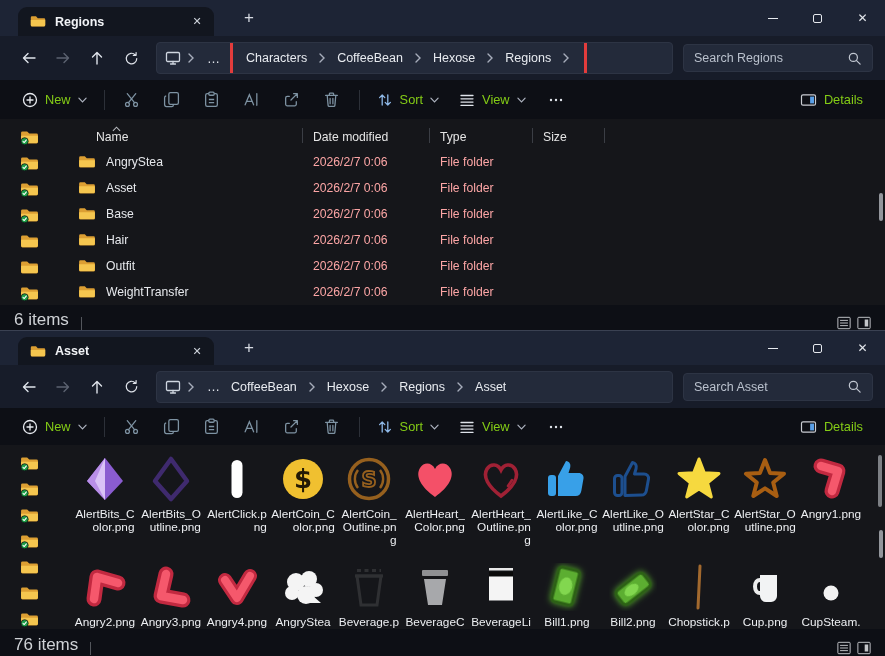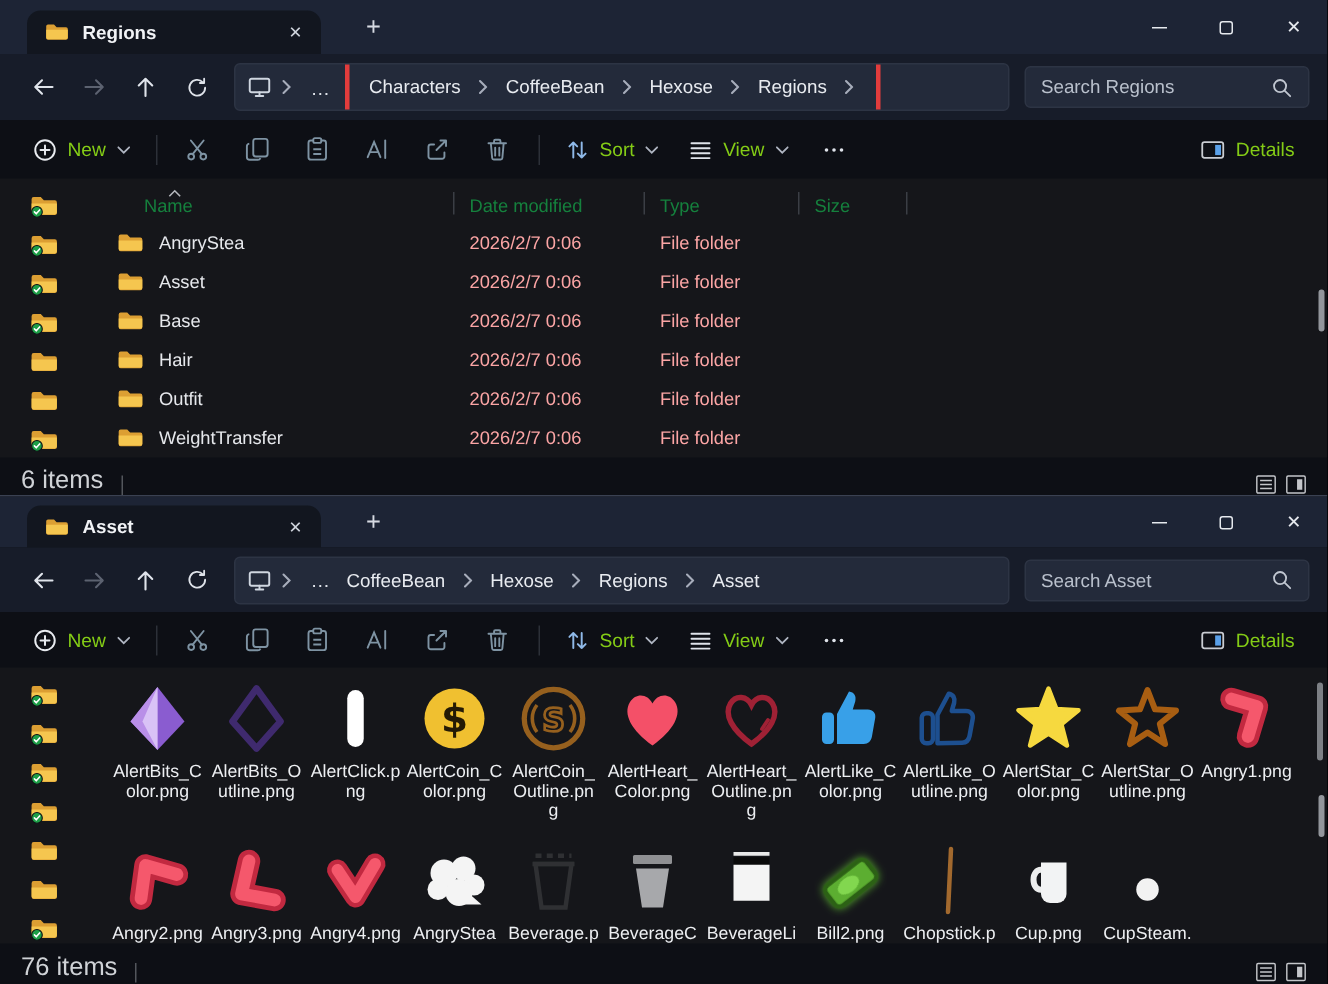--- a/index.html
+++ b/index.html
@@ -75,38 +75,38 @@
   .sidebar { width:58px; position:relative; display:flex; flex-direction:column; align-items:center;
     padding-top:10px; gap:9px; flex:0 0 auto; }
   .sb-item { width:22px; height:17px; display:flex; align-items:center; justify-content:center; }
   .sb-thumb { position:absolute; right:2px; width:4px; border-radius:2px; background:#93969c; }
   #win-top .sb-thumb { top:74px; height:28px; }
   #win-bottom .sb-thumb { top:85px; height:28px; }
 
   
   .files { flex:1; display:flex; flex-direction:column; padding-top:2px; }
   .file-header { display:grid; grid-template-columns:245px 127px 103px 72px; height:28px;
-    color:#15803d; font-size:12.2px; position:relative; }
+    color:#e5e5e5; font-size:12.2px; position:relative; }
   .hcell { position:relative; display:flex; align-items:flex-end; padding-bottom:5px; }
   .hcell::after { content:''; position:absolute; right:0; top:7px; height:15px; width:1px; background:#3b3e45; }
   .h-name { padding-left:38px; }
   .h-date, .h-type, .h-size { padding-left:10px; }
   .sort-caret { position:absolute; left:54px; top:0px; }
   .file-row { display:grid; grid-template-columns:245px 127px 103px 72px; height:26px;
     align-items:center; font-size:12.2px; color:#e6e8ec; }
   .cell-name { display:flex; align-items:center; gap:10px; padding-left:20px; }
   .cell-date, .cell-type, .cell-size { color:#fca5a5; padding-left:10px; }
 
   
   .grid { flex:1; display:grid; grid-template-columns:repeat(12, 66px);
     grid-template-rows:108px 86px; padding:6px 0 0 14px; overflow:hidden; }
   .tile { display:flex; flex-direction:column; align-items:center; width:66px; }
   .tile-icon { width:48px; height:48px; margin-top:4px; }
   .tile-icon svg { width:48px; height:48px; display:block; }
-  .tile-label { margin-top:5px; font-size:11.8px; line-height:13.2px; color:#edeff2; text-align:center; }
+  .tile-label { margin-top:5px; font-size:11.8px; line-height:13.2px; color:#edeff2; text-align:right; }
   .grid-thumb { position:absolute; right:3px; top:10px; width:4px; height:52px; border-radius:2px; background:#7d8085; }
 
   
   .statusbar { height:25px; background:#0d0f15; display:flex; align-items:flex-end; padding:0 14px;
     color:#cfd2d6; font-size:17px; }
   #win-bottom .statusbar { height:26px; }
   .status-div { width:1px; height:13px; background:#53565c; margin-left:12px; }
   .status-views { margin-left:auto; display:flex; gap:6px; align-items:center; }
   .sv-btn { display:flex; align-items:center; justify-content:center; }
 </style>
@@ -984,20 +984,33 @@
                 <rect x="12" y="13.5" width="24" height="24" fill="#f4f4f4"></rect>
               </svg>
             </div>
     <div class="tile-label">
               <div>BeverageLi</div>
             </div>
   </div>
           <div class="tile">
     <div class="tile-icon">
               <svg viewBox="0 0 48 48">
+                <g transform="rotate(14 24 24)" style="filter:drop-shadow(0 0 3px #57aa2e)">
+                  <rect x="12" y="6" width="21" height="35" rx="3" fill="#5cae31" stroke="#2c6115" stroke-width="3"></rect>
+                  <ellipse cx="22.5" cy="23.5" rx="6.5" ry="9" fill="#82d74f"></ellipse>
+                </g>
+              </svg>
+            </div>
+    <div class="tile-label">
+              <div>Bill1.png</div>
+            </div>
+  </div>
+          <div class="tile">
+    <div class="tile-icon">
+              <svg viewBox="0 0 48 48">
                 <g transform="rotate(-38 24 24)" style="filter:drop-shadow(0 0 3px #57aa2e)">
                   <rect x="6" y="17" width="34" height="17" rx="4" fill="#5cae31" stroke="#2c6115" stroke-width="3"></rect>
                   <ellipse cx="21" cy="25.5" rx="8" ry="5" fill="#82d74f"></ellipse>
                 </g>
               </svg>
             </div>
     <div class="tile-label">
               <div>Bill2.png</div>
             </div>
   </div>

